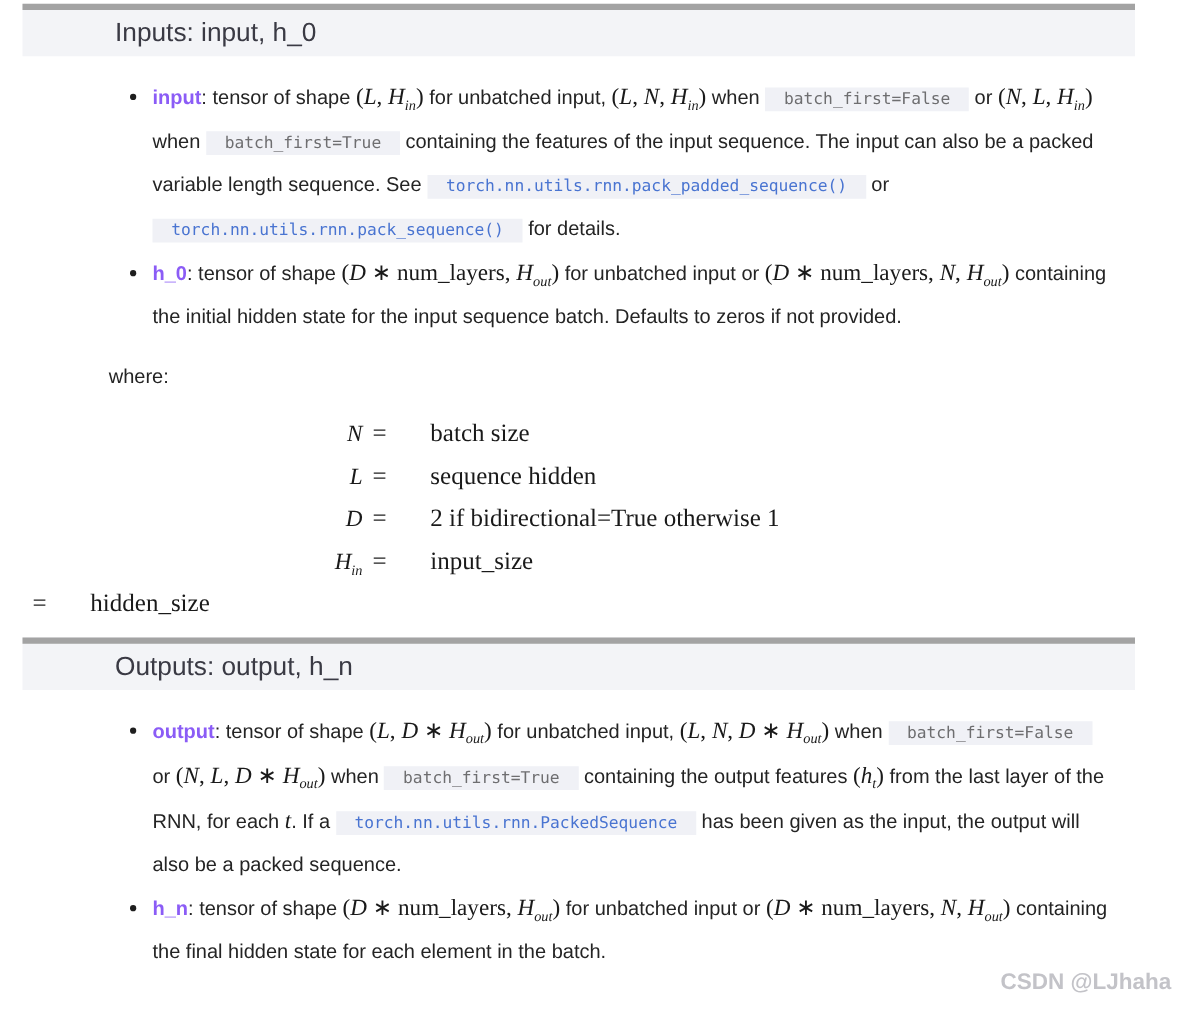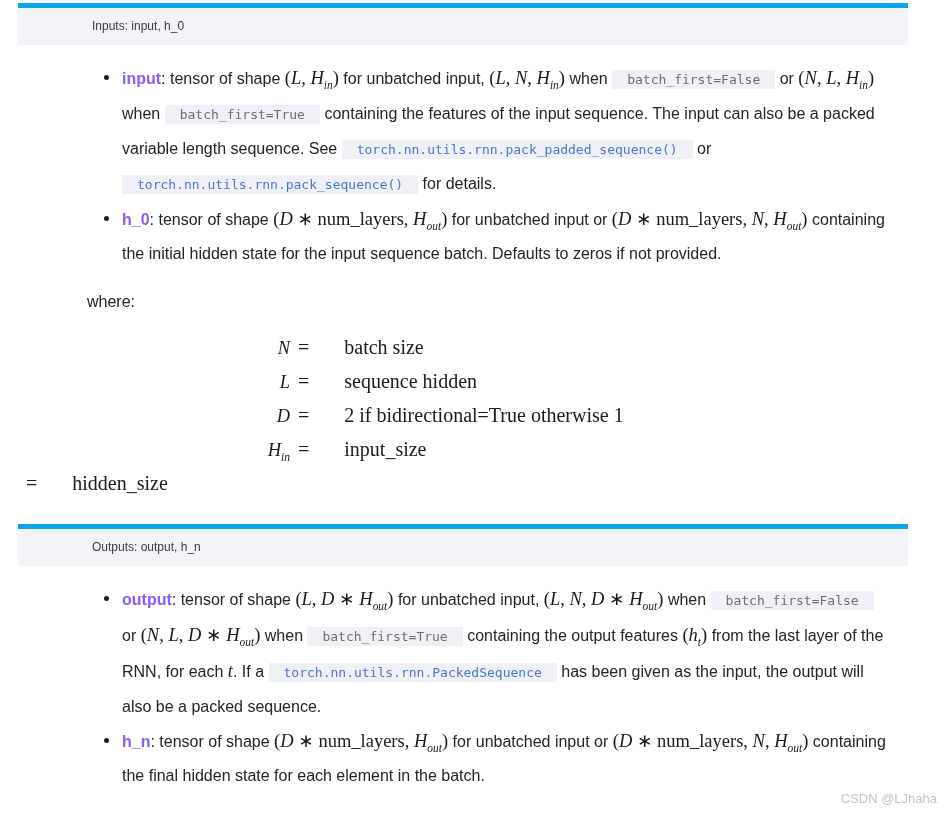--- a/index.html
+++ b/index.html
@@ -3,24 +3,24 @@
 <meta charset="utf-8">
 <style>
   html,body{margin:0;padding:0;}
   body{
     width:945px;height:815px;position:relative;overflow:hidden;
     background:#ffffff;color:#242424;
     font-family:"Liberation Sans",sans-serif;
   }
   .page{position:absolute;top:3px;left:18px;width:890px;}
   .sec-header{
-    border-top:5px solid #0ea5e9;
+    border-top:5px solid #a3a3a3;
     background:#f3f4f7;
     padding:8px 0 8px 74px;
-    font-size:12px;line-height:21px;color:#3a3a44;
+    font-size:21px;line-height:21px;color:#3a3a44;
   }
   .bullets{list-style:none;margin:0;padding:16px 0 0 85px;}
   .bullets li{
     position:relative;padding-left:19px;max-width:770px;
     font-size:16px;line-height:34px;color:#242424;
   }
   .bullets li::before{
     content:"";position:absolute;left:1px;top:14px;
     width:5px;height:5px;border-radius:50%;background:#1e1e1e;
   }
@@ -36,24 +36,24 @@
   .math sub,.eqs sub{font-size:0.62em;line-height:0;font-style:italic;}
   .where{margin:22px 0 0 69px;font-size:16px;color:#242424;}
   .eqs{
     margin:20px 0 0 0;
     font-family:"Liberation Serif",serif;font-size:20px;color:#1a1a1a;
   }
   .eq-row{display:flex;line-height:33px;}
   .eq-lhs{width:272px;text-align:right;}
   .eq-sign{padding:0 8px;}
   .eq-rhs{text-align:left;margin-left:27px;}
-  .outputs{margin-top:24px;}
+  .outputs{margin-top:10px;}
   .watermark{
-    position:absolute;right:8px;bottom:9px;
-    font-size:13px;color:#c3c3c8;
+    position:absolute;right:8px;bottom:19px;
+    font-size:18px;color:#c3c3c8;font-weight:bold;
   }
 </style>
 </head>
 <body>
 
 <div class="page">
 
   <section>
     <div class="sec-header">
       <span>Inputs: input, h_0</span>

